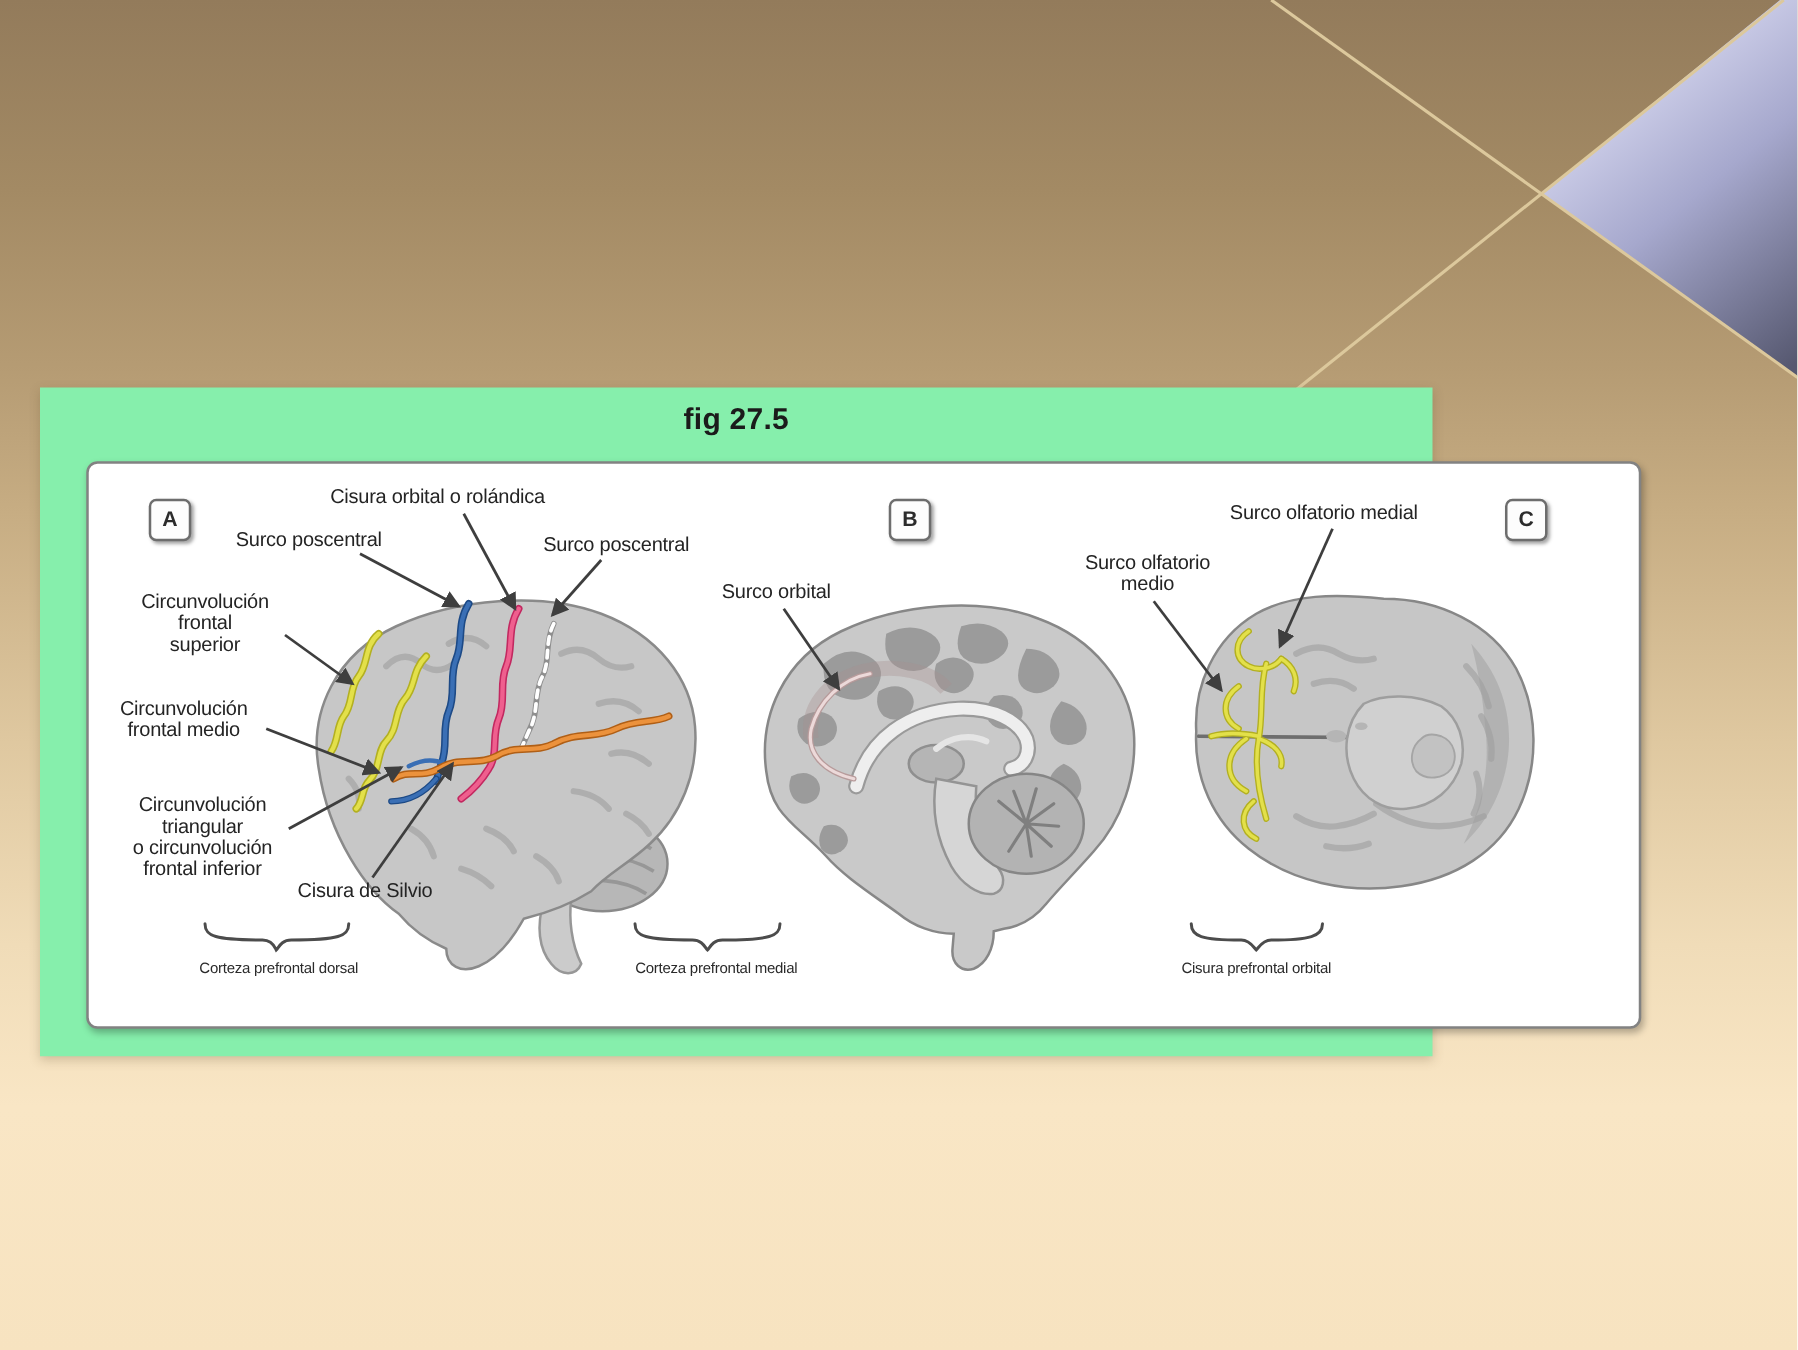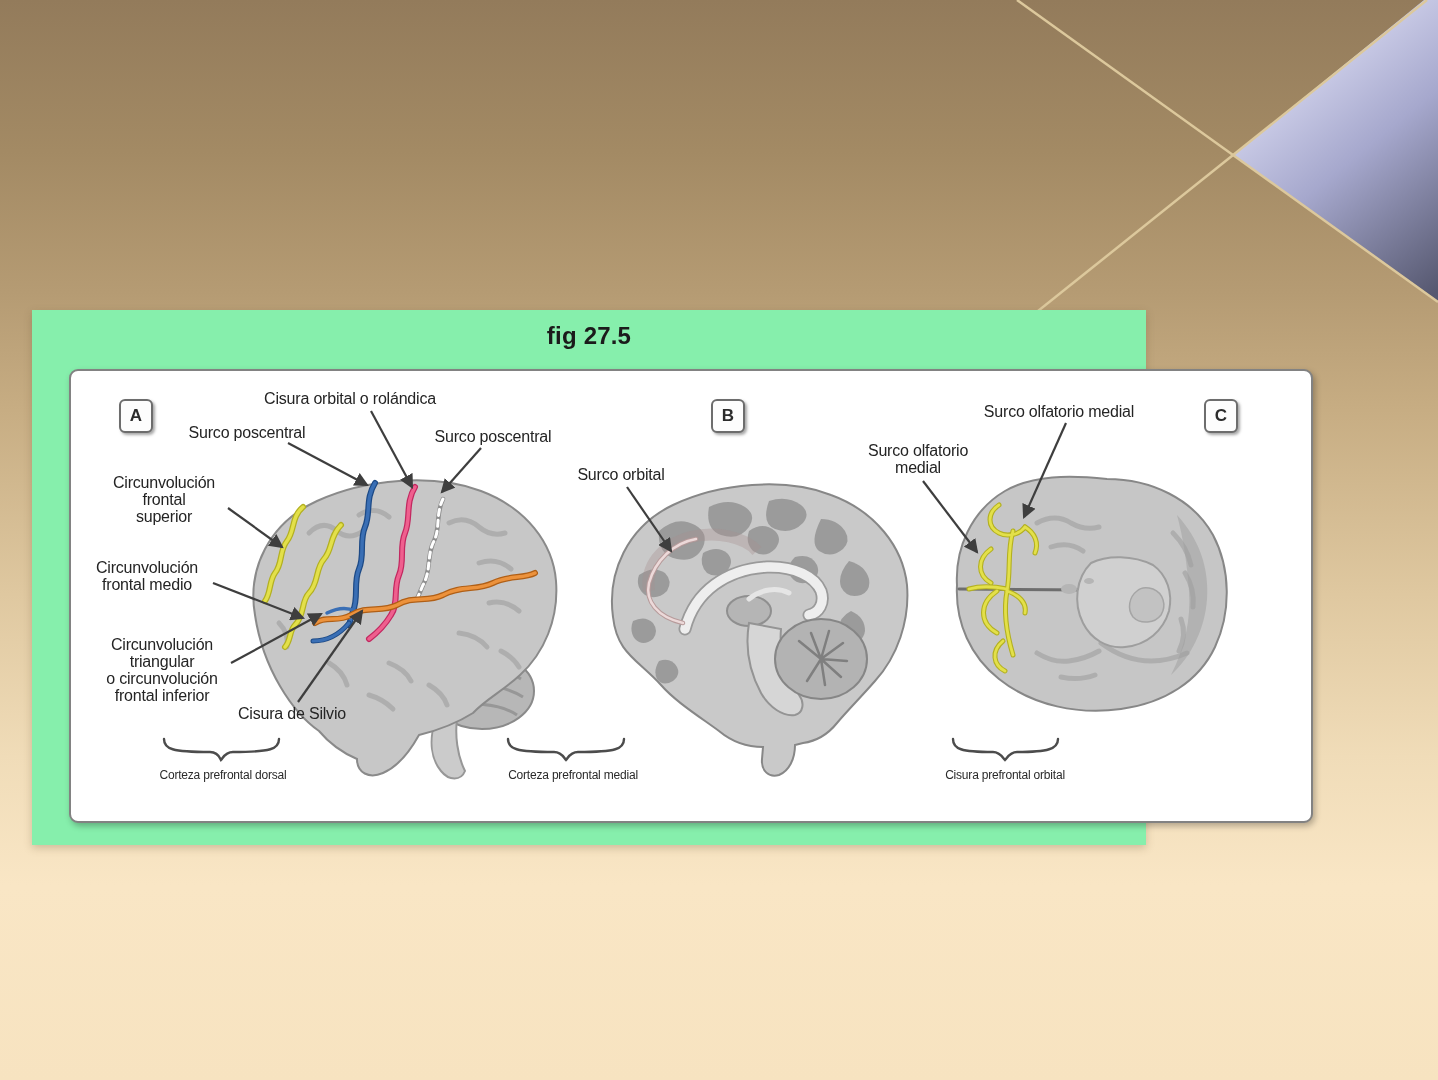--- a/index.html
+++ b/index.html
@@ -225,20 +225,20 @@
       <div class="ann" style="left:76px;top:205px">Circunvolución
 frontal medio</div>
       <div class="ann" style="left:91px;top:299px">Circunvolución
 triangular
 o circunvolución
 frontal inferior</div>
       <div class="ann" style="left:221px;top:342px">Cisura de Silvio</div>
       <div class="ann" style="left:550px;top:103px">Surco orbital</div>
       <div class="ann" style="left:988px;top:40px">Surco olfatorio medial</div>
       <div class="ann" style="left:847px;top:88px">Surco olfatorio
-medial</div>
+medio</div>
 
       <div class="ann region" style="left:152px;top:404px">Corteza prefrontal dorsal</div>
       <div class="ann region" style="left:502px;top:404px">Corteza prefrontal medial</div>
       <div class="ann region" style="left:934px;top:404px">Cisura prefrontal orbital</div>
     </div>
   </div>
 </div>
 
 </body></html>

